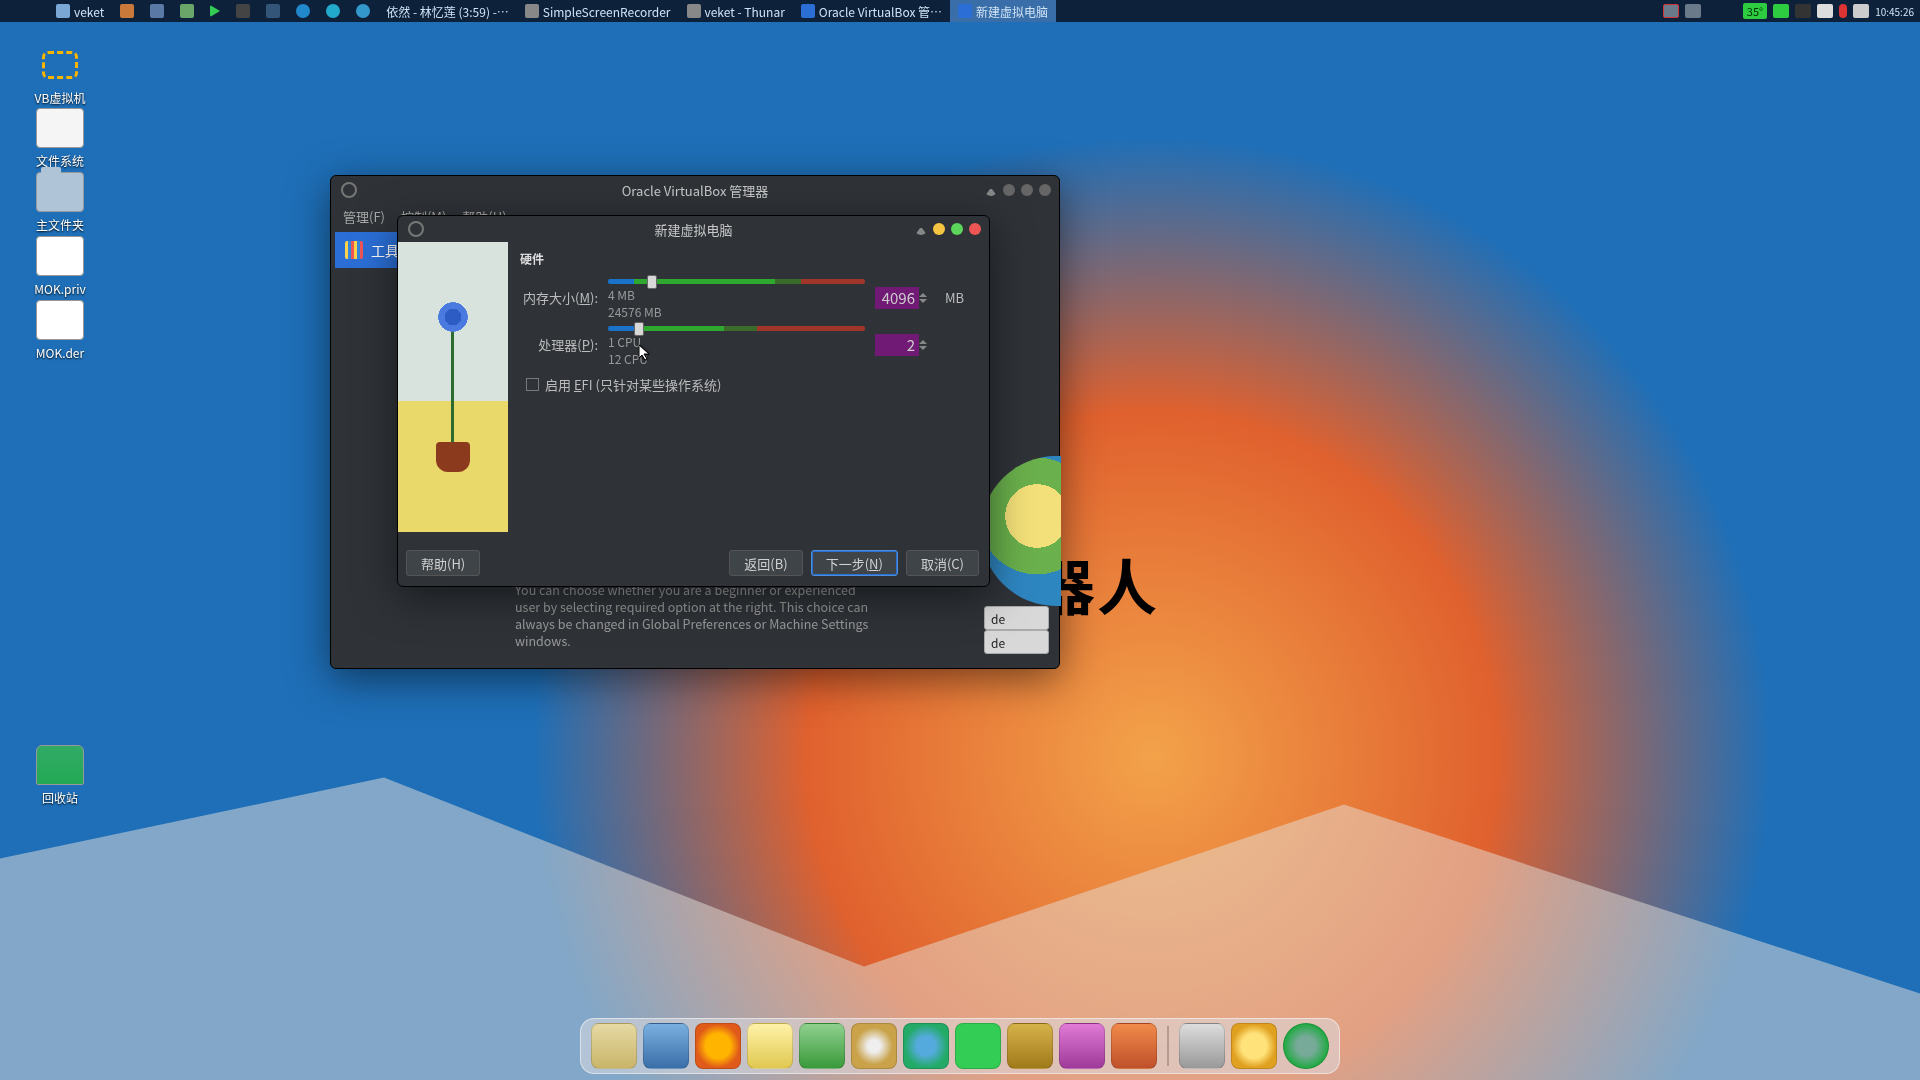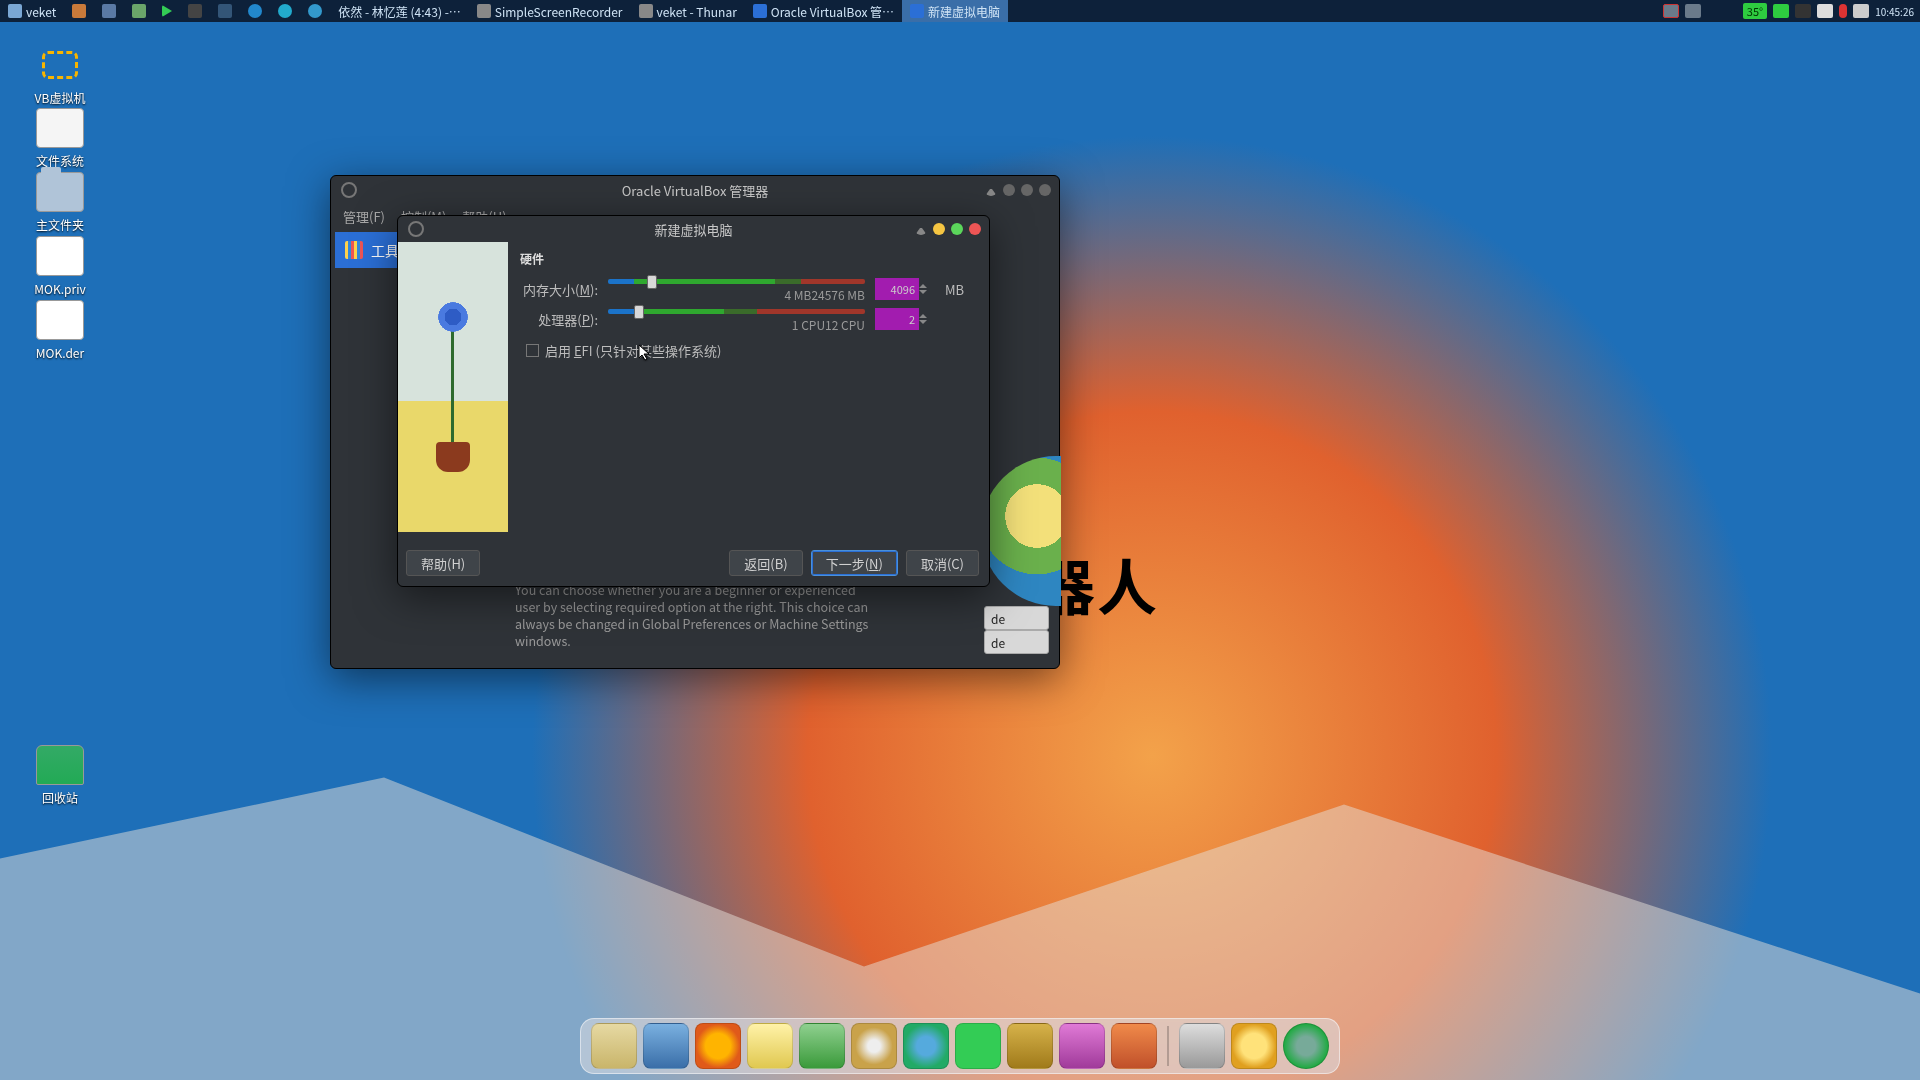--- a/index.html
+++ b/index.html
@@ -4,21 +4,21 @@
 <style>
 * { margin:0; padding:0; box-sizing:border-box; font-family:"Noto Sans CJK SC","DejaVu Sans",sans-serif; }
 body { width:1920px; height:1080px; overflow:hidden; position:relative; background:#1e6fb8; }
 
 
 #wall { position:absolute; inset:0; background: radial-gradient(circle at 60% 70%, #f3a24a 0%, #e0612e 25%, #1e6fb8 45%, #1e6fb8 100%); }
 #wall::before { content:""; position:absolute; left:0; right:0; top:62%; height:50%; background:#e6e0d8; clip-path: polygon(0 35%, 20% 20%, 45% 55%, 70% 25%, 100% 60%, 100% 100%, 0 100%); opacity:.5; }
 #decor-text { position:absolute; left:1035px; top:540px; font-size:60px; font-weight:700; color:#000; letter-spacing:2px; }
 
 
-#panel { position:absolute; top:0; left:0; right:0; height:22px; background:rgba(10,20,35,.85); display:flex; align-items:center; color:#cfe3f5; font-size:12px; }
+#panel { position:absolute; top:0; left:0; right:0; height:22px; background:rgba(10,20,35,.85); display:flex; align-items:center; color:#cfe3f5; font-size:12px;padding-left:48px; }
 .panel-btn { display:flex; align-items:center; height:22px; padding:0 8px; gap:4px; cursor:pointer; white-space:nowrap; }
 .panel-btn.active { background:#3a6ea8; }
 .ico-sq { width:14px; height:14px; background:#7aa7d4; border-radius:2px; display:inline-block; }
 #panel-right { margin-left:auto; display:flex; align-items:center; gap:6px; padding-right:6px; }
 .tray-ico { width:16px; height:14px; background:#6a7a8a; border-radius:2px; }
 #temp { background:#2ecc40; color:#003300; padding:0 4px; border-radius:2px; font-size:11px; }
 #clock { font-size:10px; color:#cfe3f5; }
 
 
 .dicon { position:absolute; width:80px; text-align:center; color:#fff; font-size:12px; text-shadow:0 1px 2px #000; }
@@ -66,23 +66,23 @@
 #wz-content { flex:1; padding:8px 18px 0 12px; font-size:13px; }
 #wz-content h2 { font-size:12px; color:#ddd; font-weight:600; margin-bottom:8px; }
 #wz-desc { color:#bcbcbc; margin-bottom:14px; }
 
 .row { display:flex; align-items:center; gap:10px; margin-bottom:2px; }
 .row label { width:78px; text-align:right; color:#bcbcbc; font-size:13px; }
 .row label u { text-decoration:underline; }
 .slider-wrap { flex:1; position:relative; padding-top:4px; }
 .track { height:5px; border-radius:2px; background:linear-gradient(90deg,#1b73c9 0 10%, #2fa82f 10% 65%, #3a6b2a 65% 75%, #a0362a 75% 100%); position:relative; }
 .thumb { position:absolute; top:-4px; width:10px; height:14px; background:#d8d8d8; border:1px solid #666; border-radius:2px; }
-.limits { display:flex; justify-content:flex-end; font-size:12px; color:#999; margin-top:2px; }
+.limits { display:flex; justify-content:flex-end; font-size:12px; color:#999; margin-top:2px;flex-direction:column; }
 .spin { width:60px; height:22px; display:flex; align-items:center; }
-.spin input { width:44px; height:22px; background:#a21caf; border:none; color:#ccc; text-align:right; padding-right:4px; font-size:11px; }
+.spin input { width:44px; height:22px; background:#701a75; border:none; color:#ccc; text-align:right; padding-right:4px; font-size:15px; }
 .spin .arrows { width:14px; height:22px; display:flex; flex-direction:column; justify-content:center; gap:2px; }
 .spin .arrows span { width:0;height:0;border-left:4px solid transparent;border-right:4px solid transparent; }
 .spin .arrows .up { border-bottom:4px solid #888; }
 .spin .arrows .dn { border-top:4px solid #888; }
 .unit { color:#bcbcbc; font-size:13px; width:26px; }
 
 #efi-row { margin-top:8px; color:#bcbcbc; display:flex; align-items:center; gap:6px; }
 #efi-row .chk { width:13px; height:13px; border:1px solid #777; background:#2f3338; }
 
 #wz-buttons { position:absolute; bottom:10px; left:8px; right:10px; display:flex; align-items:center; }
@@ -133,21 +133,21 @@
   <div class="panel-btn">
       <span class="ico-sq" style="background:#28c;border-radius:50%"></span>
     </div>
   <div class="panel-btn">
       <span class="ico-sq" style="background:#2ac;border-radius:50%"></span>
     </div>
   <div class="panel-btn">
       <span class="ico-sq" style="background:#39c;border-radius:50%"></span>
     </div>
   <div class="panel-btn">
-      <span>依然 - 林忆莲 (4:43) -…</span>
+      <span>依然 - 林忆莲 (3:59) -…</span>
     </div>
   <div class="panel-btn">
       <span class="ico-sq" style="background:#888"></span>
       <span>SimpleScreenRecorder</span>
     </div>
   <div class="panel-btn">
       <span class="ico-sq" style="background:#888"></span>
       <span>veket - Thunar</span>
     </div>
   <div class="panel-btn">

